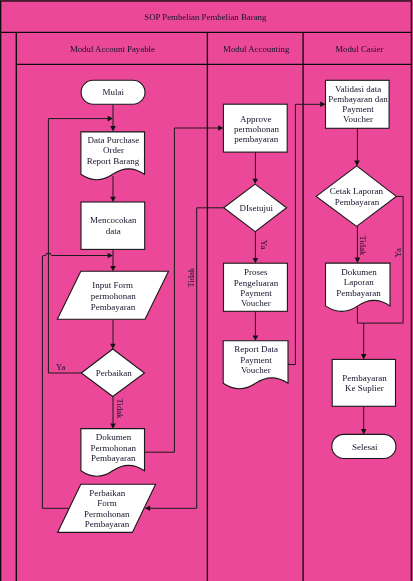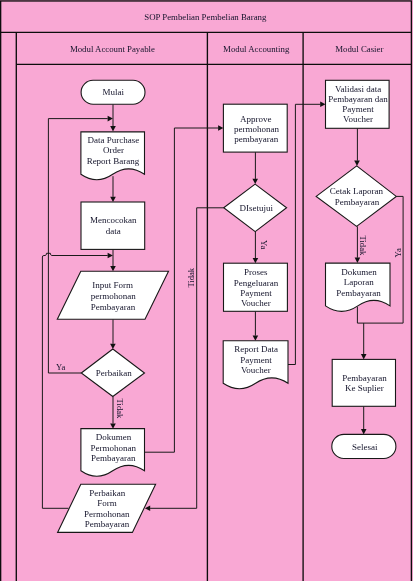--- a/index.html
+++ b/index.html
@@ -1,18 +1,18 @@
 <!DOCTYPE html>
 <html><head>
 <meta charset="utf-8">
 <title>SOP Pembelian Pembelian Barang</title>
 <style>
   html,body{margin:0;padding:0;background:#ffffff;}
   body{width:413px;height:581px;overflow:hidden;font-family:"Liberation Serif",serif;}
-  #page{position:relative;width:413px;height:581px;background:#f9a8d4;}
+  #page{position:relative;width:413px;height:581px;background:#ec4899;}
   svg#chart{position:absolute;left:0;top:0;width:413px;height:581px;display:block;
             shape-rendering:geometricPrecision;}
   text{font-family:"Liberation Serif",serif;fill:#14142b;}
   .shape{fill:#ffffff;stroke:#181818;stroke-width:1.1;}
   .frame{fill:none;stroke:#0d0d0d;stroke-width:1.35;}
   .conn{fill:none;stroke:#1a1a1a;stroke-width:1;}
   .arrow{fill:#111111;stroke:none;}
 </style>
 </head>
 <body>

